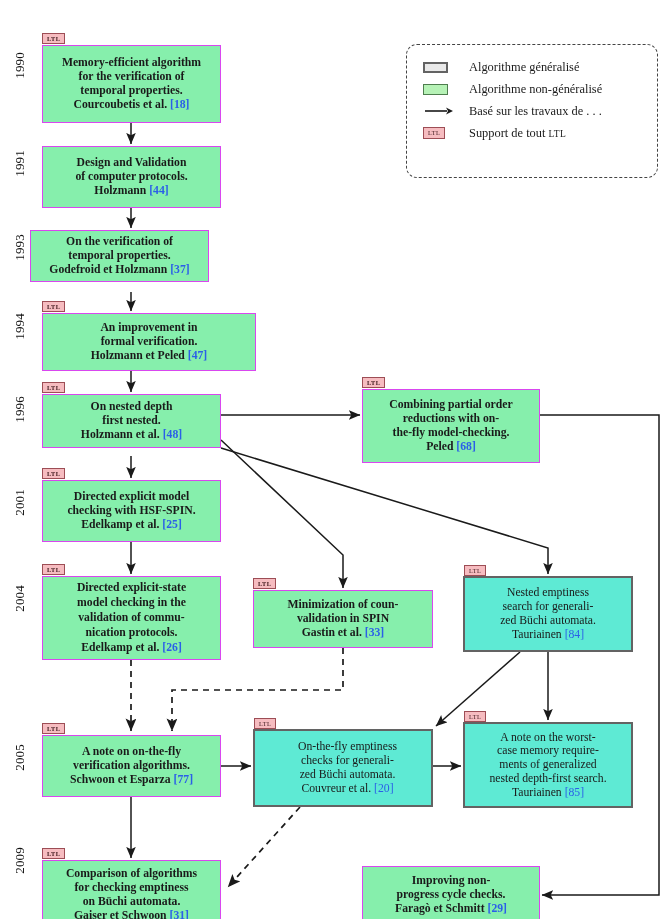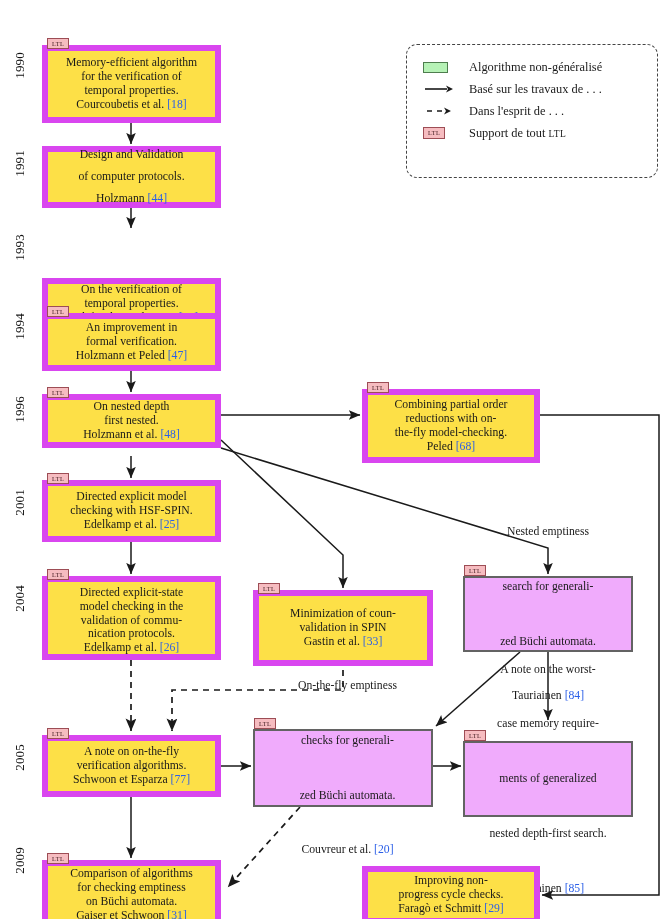--- a/index.html
+++ b/index.html
@@ -8,22 +8,22 @@
   #canvas{position:absolute;inset:0;width:666px;height:919px;}
   svg.wires{position:absolute;left:0;top:0;width:666px;height:919px;pointer-events:none;}
 
   .year{position:absolute;font-size:13px;letter-spacing:.2px;
         writing-mode:vertical-rl;transform:rotate(180deg);
         transform-origin:center;white-space:nowrap;color:#111;}
 
   .node{position:absolute;box-sizing:border-box;display:flex;
         flex-direction:column;align-items:center;justify-content:center;
         text-align:center;line-height:1.18;font-size:11.7px;padding:4px 5px;}
-  .node.green{background:#fde047;border:6px solid #d946ef;}
-  .node.grey{background:#f0abfc;border:2.5px solid #636363;gap:41px;}
+  .node.green{background:#86efac;border:1px solid #d946ef;font-weight:bold;}
+  .node.grey{background:#5eead4;border:2.5px solid #636363;}
   .node .ln{display:block;white-space:nowrap;}
   .ref{color:#2b5fe8;}
 
   .ltl{position:absolute;left:-1px;top:-13px;background:#f6bcc0;
        border:1px solid #9d4d55;color:#3a1418;font-size:6.2px;
        letter-spacing:.5px;padding:1.5px 4px 1px 4px;line-height:1;
        font-variant:small-caps;font-family:"Liberation Serif",serif;}
 
   #legend{position:absolute;left:406px;top:44px;width:252px;height:134px;
           border:1px dashed #444;border-radius:11px;box-sizing:border-box;
@@ -90,31 +90,31 @@
     </div>
 
   <div id="nodes">
       <div class="node green" style="left: 42px; top: 45px; width: 179px; height: 78px;">
         <span class="ltl">LTL</span>
         <span class="ln">Memory-efficient algorithm</span>
         <span class="ln">for the verification of</span>
         <span class="ln">temporal properties.</span>
         <span class="ln">Courcoubetis et al. <span class="ref">[18]</span></span>
       </div>
-      <div class="node green" style="left: 42px; top: 146px; width: 179px; height: 62px; gap: 8px;">
+      <div class="node green" style="left: 42px; top: 146px; width: 179px; height: 62px;">
         <span class="ln">Design and Validation</span>
         <span class="ln">of computer protocols.</span>
         <span class="ln">Holzmann <span class="ref">[44]</span></span>
       </div>
-      <div class="node green" style="left: 42px; top: 230px; width: 179px; height: 52px; margin-top: 48px;">
+      <div class="node green" style="left: 30px; top: 230px; width: 179px; height: 52px;">
         <span class="ln">On the verification of</span>
         <span class="ln">temporal properties.</span>
         <span class="ln">Godefroid et Holzmann <span class="ref">[37]</span></span>
       </div>
-      <div class="node green" style="left: 42px; top: 313px; width: 179px; height: 58px;">
+      <div class="node green" style="left: 42px; top: 313px; width: 214px; height: 58px;">
         <span class="ltl">LTL</span>
         <span class="ln">An improvement in</span>
         <span class="ln">formal verification.</span>
         <span class="ln">Holzmann et Peled <span class="ref">[47]</span></span>
       </div>
       <div class="node green" style="left: 42px; top: 394px; width: 179px; height: 54px;">
         <span class="ltl">LTL</span>
         <span class="ln">On nested depth</span>
         <span class="ln">first nested.</span>
         <span class="ln">Holzmann et al. <span class="ref">[48]</span></span>
@@ -133,21 +133,21 @@
         <span class="ln">Edelkamp et al. <span class="ref">[25]</span></span>
       </div>
       <div class="node green" style="left: 42px; top: 576px; width: 179px; height: 84px; justify-content: space-between;">
         <span class="ltl">LTL</span>
         <span class="ln">Directed explicit-state</span>
         <span class="ln">model checking in the</span>
         <span class="ln">validation of commu-</span>
         <span class="ln">nication protocols.</span>
         <span class="ln">Edelkamp et al. <span class="ref">[26]</span></span>
       </div>
-      <div class="node green" style="left: 253px; top: 590px; width: 180px; height: 76px;">
+      <div class="node green" style="left: 253px; top: 590px; width: 180px; height: 58px;">
         <span class="ltl">LTL</span>
         <span class="ln">Minimization of coun-</span>
         <span class="ln">validation in SPIN</span>
         <span class="ln">Gastin et al. <span class="ref">[33]</span></span>
       </div>
       <div class="node grey" style="left: 463px; top: 576px; width: 170px; height: 76px;">
         <span class="ltl">LTL</span>
         <span class="ln">Nested emptiness</span>
         <span class="ln">search for generali-</span>
         <span class="ln">zed Büchi automata.</span>
@@ -159,21 +159,21 @@
         <span class="ln">verification algorithms.</span>
         <span class="ln">Schwoon et Esparza <span class="ref">[77]</span></span>
       </div>
       <div class="node grey" style="left: 253px; top: 729px; width: 180px; height: 78px; padding-left: 14px;">
         <span class="ltl">LTL</span>
         <span class="ln">On-the-fly emptiness</span>
         <span class="ln">checks for generali-</span>
         <span class="ln">zed Büchi automata.</span>
         <span class="ln">Couvreur et al. <span class="ref">[20]</span></span>
       </div>
-      <div class="node grey" style="left: 463px; top: 741px; width: 170px; height: 76px; text-align: right;">
+      <div class="node grey" style="left: 463px; top: 722px; width: 170px; height: 86px; text-align: right;">
         <span class="ltl">LTL</span>
         <span class="ln">A note on the worst-</span>
         <span class="ln">case memory require-</span>
         <span class="ln">ments of generalized</span>
         <span class="ln">nested depth-first search.</span>
         <span class="ln">Tauriainen <span class="ref">[85]</span></span>
       </div>
       <div class="node green" style="left: 42px; top: 860px; width: 179px; height: 70px;">
         <span class="ltl">LTL</span>
         <span class="ln">Comparison of algorithms</span>
@@ -182,45 +182,42 @@
         <span class="ln">Gaiser et Schwoon <span class="ref">[31]</span></span>
       </div>
       <div class="node green" style="left: 362px; top: 866px; width: 178px; height: 58px;">
         <span class="ln">Improving non-</span>
         <span class="ln">progress cycle checks.</span>
         <span class="ln">Faragò et Schmitt <span class="ref">[29]</span></span>
       </div>
     </div>
 
   <div id="legend">
+    <div class="lrow">
+      <span class="lkey">
+          <i class="sw grey"></i>
+        </span>
+      <span>Algorithme généralisé</span>
+    </div>
     <div class="lrow">
       <span class="lkey">
           <i class="sw green"></i>
         </span>
       <span>Algorithme non-généralisé</span>
     </div>
     <div class="lrow">
       <span class="lkey">
         <svg width="34" height="10" viewBox="0 0 34 10">
           <path d="M2,5 L24,5" stroke="#1a1a1a" stroke-width="1.6" fill="none"></path>
           <path d="M23,1.6 L30,5 L23,8.4 L25,5 Z" fill="#1a1a1a"></path>
         </svg>
       </span>
       <span>Basé sur les travaux de . . .</span>
     </div>
     <div class="lrow">
       <span class="lkey">
-        <svg width="34" height="10" viewBox="0 0 34 10">
-          <path d="M4,5 L22,5" stroke="#1a1a1a" stroke-width="1.6" fill="none" stroke-dasharray="5,5"></path>
-          <path d="M21,1.6 L28,5 L21,8.4 L23,5 Z" fill="#1a1a1a"></path>
-        </svg>
-      </span>
-      <span>Dans l'esprit de . . .</span>
-    </div>
-    <div class="lrow">
-      <span class="lkey">
         <span class="ltl-legend">LTL</span>
       </span>
       <span><span>Support de tout </span><span class="lsmall">LTL</span></span>
     </div>
   </div>
 
 </div>
 
 </body></html>

